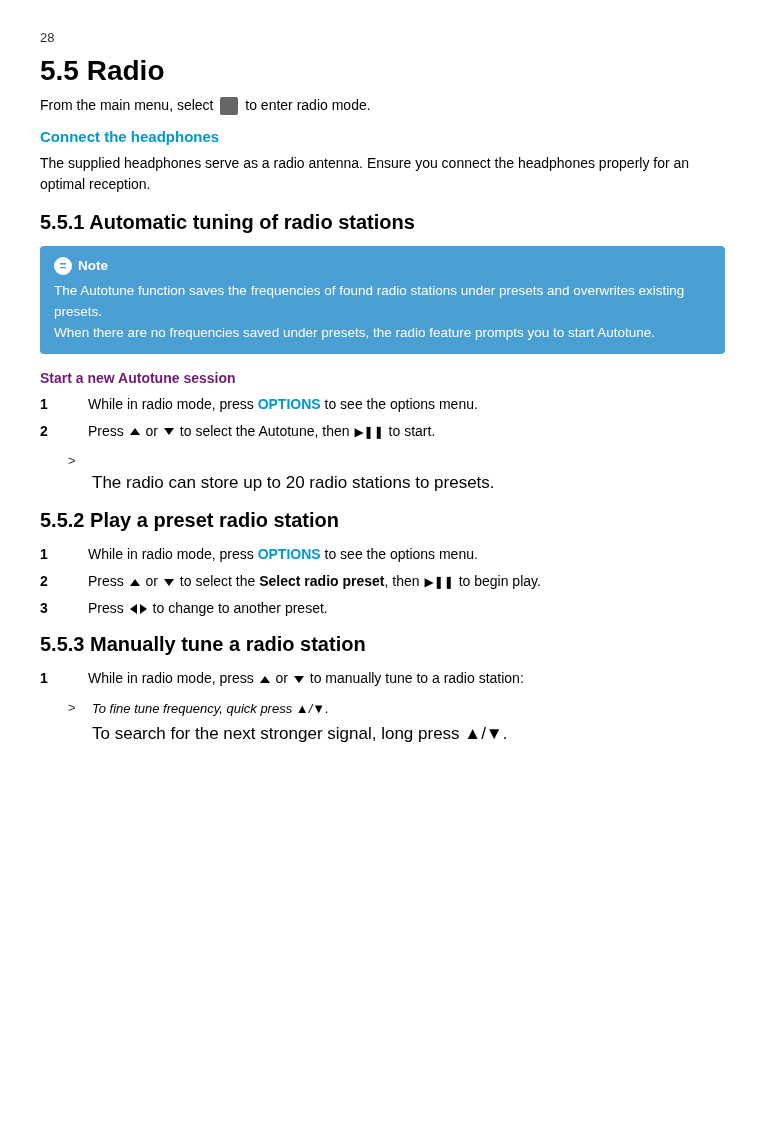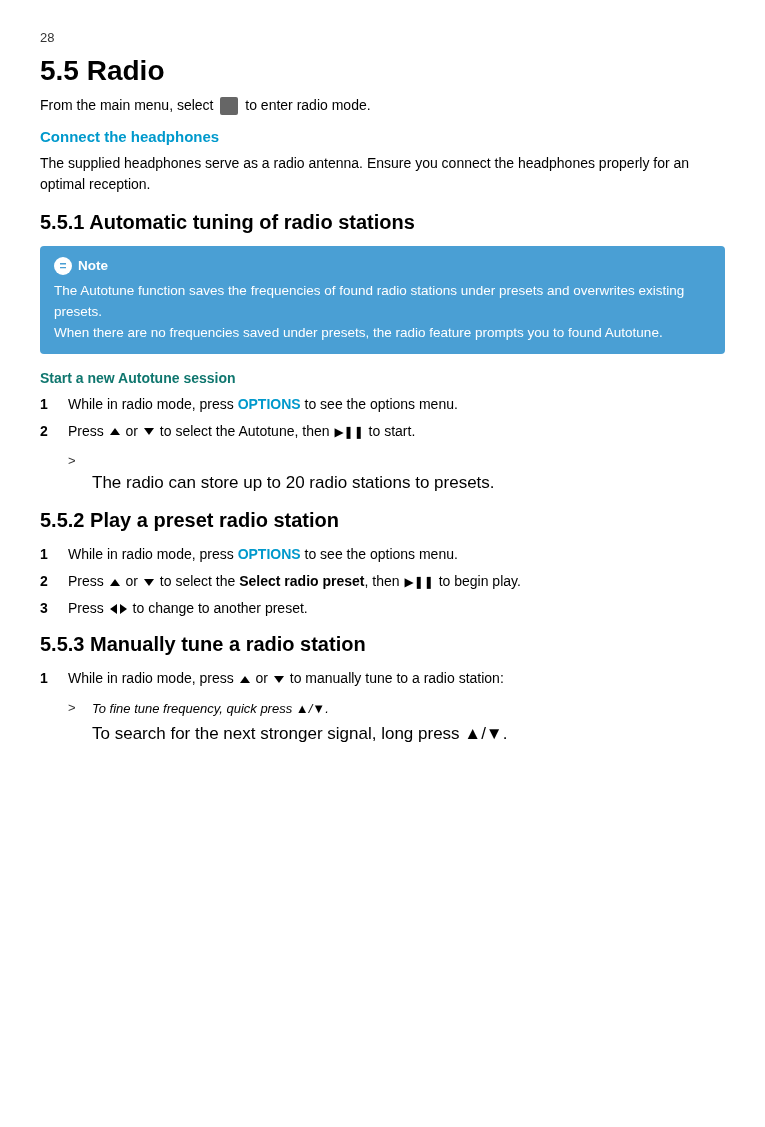--- a/index.html
+++ b/index.html
@@ -81,21 +81,21 @@
       background: #fff;
       border-radius: 50%;
       color: #4a9fd4;
       font-weight: bold;
       font-size: 12px;
     }
 
     .session-heading {
       font-size: 14px;
       font-weight: bold;
-      color: #0f766e;
+      color: #701a75;
       margin-bottom: 8px;
     }
 
     .step-list {
       list-style: none;
       margin-bottom: 10px;
     }
 
     .step-list li {
       display: flex;
@@ -106,20 +106,21 @@
     }
 
     .step-num {
       font-weight: bold;
       min-width: 24px;
       margin-right: 4px;
     }
 
     .step-content {
       flex: 1;
+      margin-left: 20px;
     }
 
     .options-text {
       color: #0099cc;
       font-weight: bold;
     }
 
     .bold-text {
       font-weight: bold;
     }
@@ -209,21 +210,21 @@
 
 <div class="section-divider">
   <h2 class="section-title">5.5.1  Automatic tuning of radio stations</h2>
 
   <div class="note-box">
     <div class="note-header">
       <span class="note-icon">=</span>
       <span>Note</span>
     </div>
     <div>The Autotune function saves the frequencies of found radio stations under presets and overwrites existing presets.</div>
-    <div>When there are no frequencies saved under presets, the radio feature prompts you to found Autotune.</div>
+    <div>When there are no frequencies saved under presets, the radio feature prompts you to start Autotune.</div>
   </div>
 
   <div class="session-heading">Start a new Autotune session</div>
 
   <ol class="step-list">
 
     <li>
       <span class="step-num">1</span>
       <span class="step-content">
         While in radio mode, press <span class="options-text">OPTIONS</span> to see the options menu.

